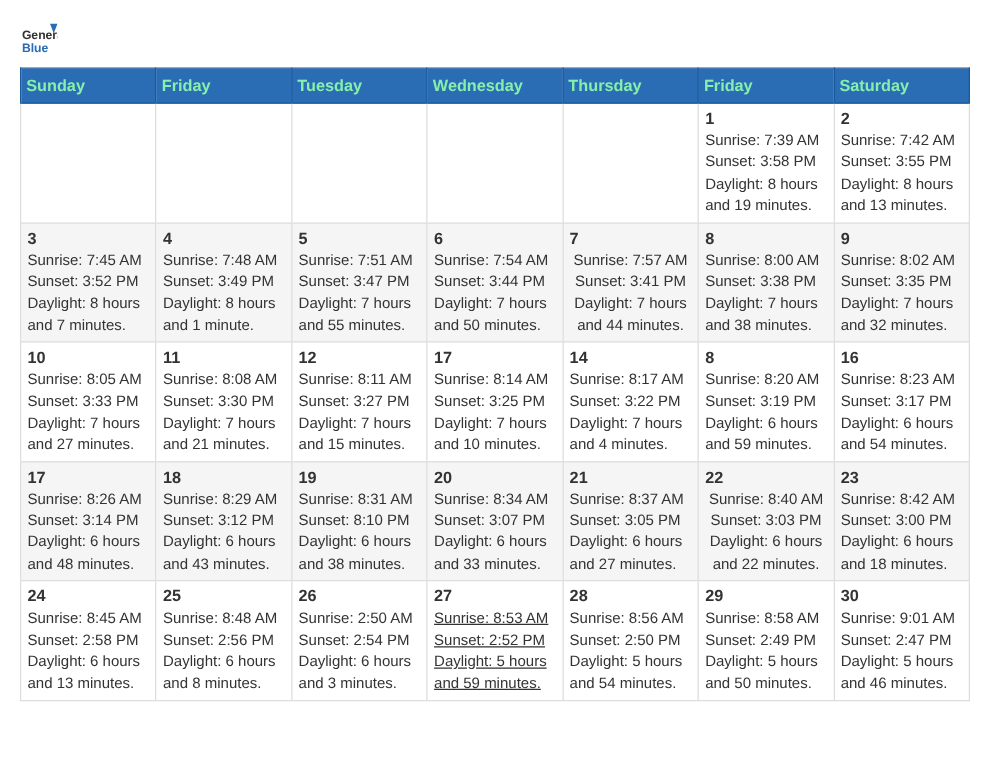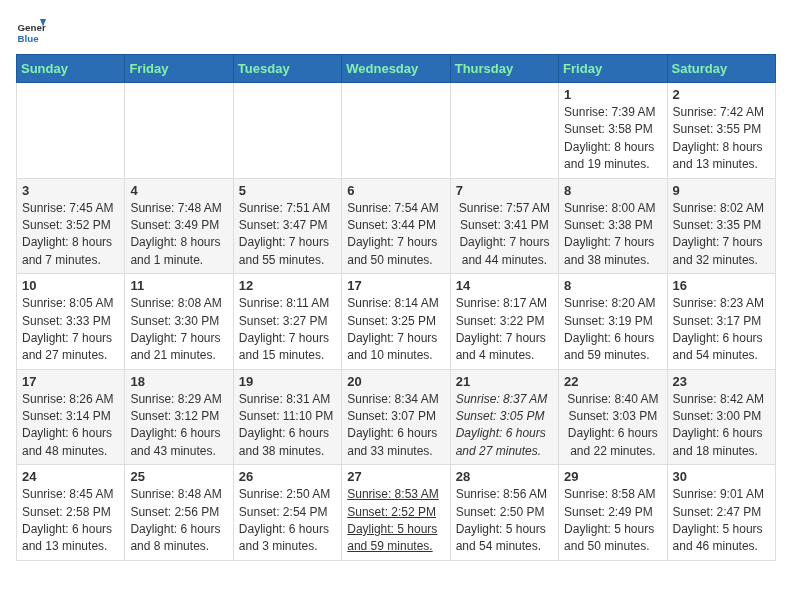--- a/index.html
+++ b/index.html
@@ -226,32 +226,32 @@
         </td>
         <td>
           <span class="day-number">18</span>
           <div class="day-info" style="white-space: pre-line;">Sunrise: 8:29 AM
 Sunset: 3:12 PM
 Daylight: 6 hours and 43 minutes.</div>
         </td>
         <td>
           <span class="day-number">19</span>
           <div class="day-info" style="white-space: pre-line;">Sunrise: 8:31 AM
-Sunset: 11:10 PM
+Sunset: 8:10 PM
 Daylight: 6 hours and 38 minutes.</div>
         </td>
         <td>
           <span class="day-number">20</span>
           <div class="day-info" style="white-space: pre-line;">Sunrise: 8:34 AM
 Sunset: 3:07 PM
 Daylight: 6 hours and 33 minutes.</div>
         </td>
         <td>
           <span class="day-number">21</span>
-          <div class="day-info" style="white-space: pre-line; font-style: italic;">Sunrise: 8:37 AM
+          <div class="day-info" style="white-space: pre-line;">Sunrise: 8:37 AM
 Sunset: 3:05 PM
 Daylight: 6 hours and 27 minutes.</div>
         </td>
         <td>
           <span class="day-number">22</span>
           <div class="day-info" style="white-space: pre-line; text-align: center;">Sunrise: 8:40 AM
 Sunset: 3:03 PM
 Daylight: 6 hours and 22 minutes.</div>
         </td>
         <td>

